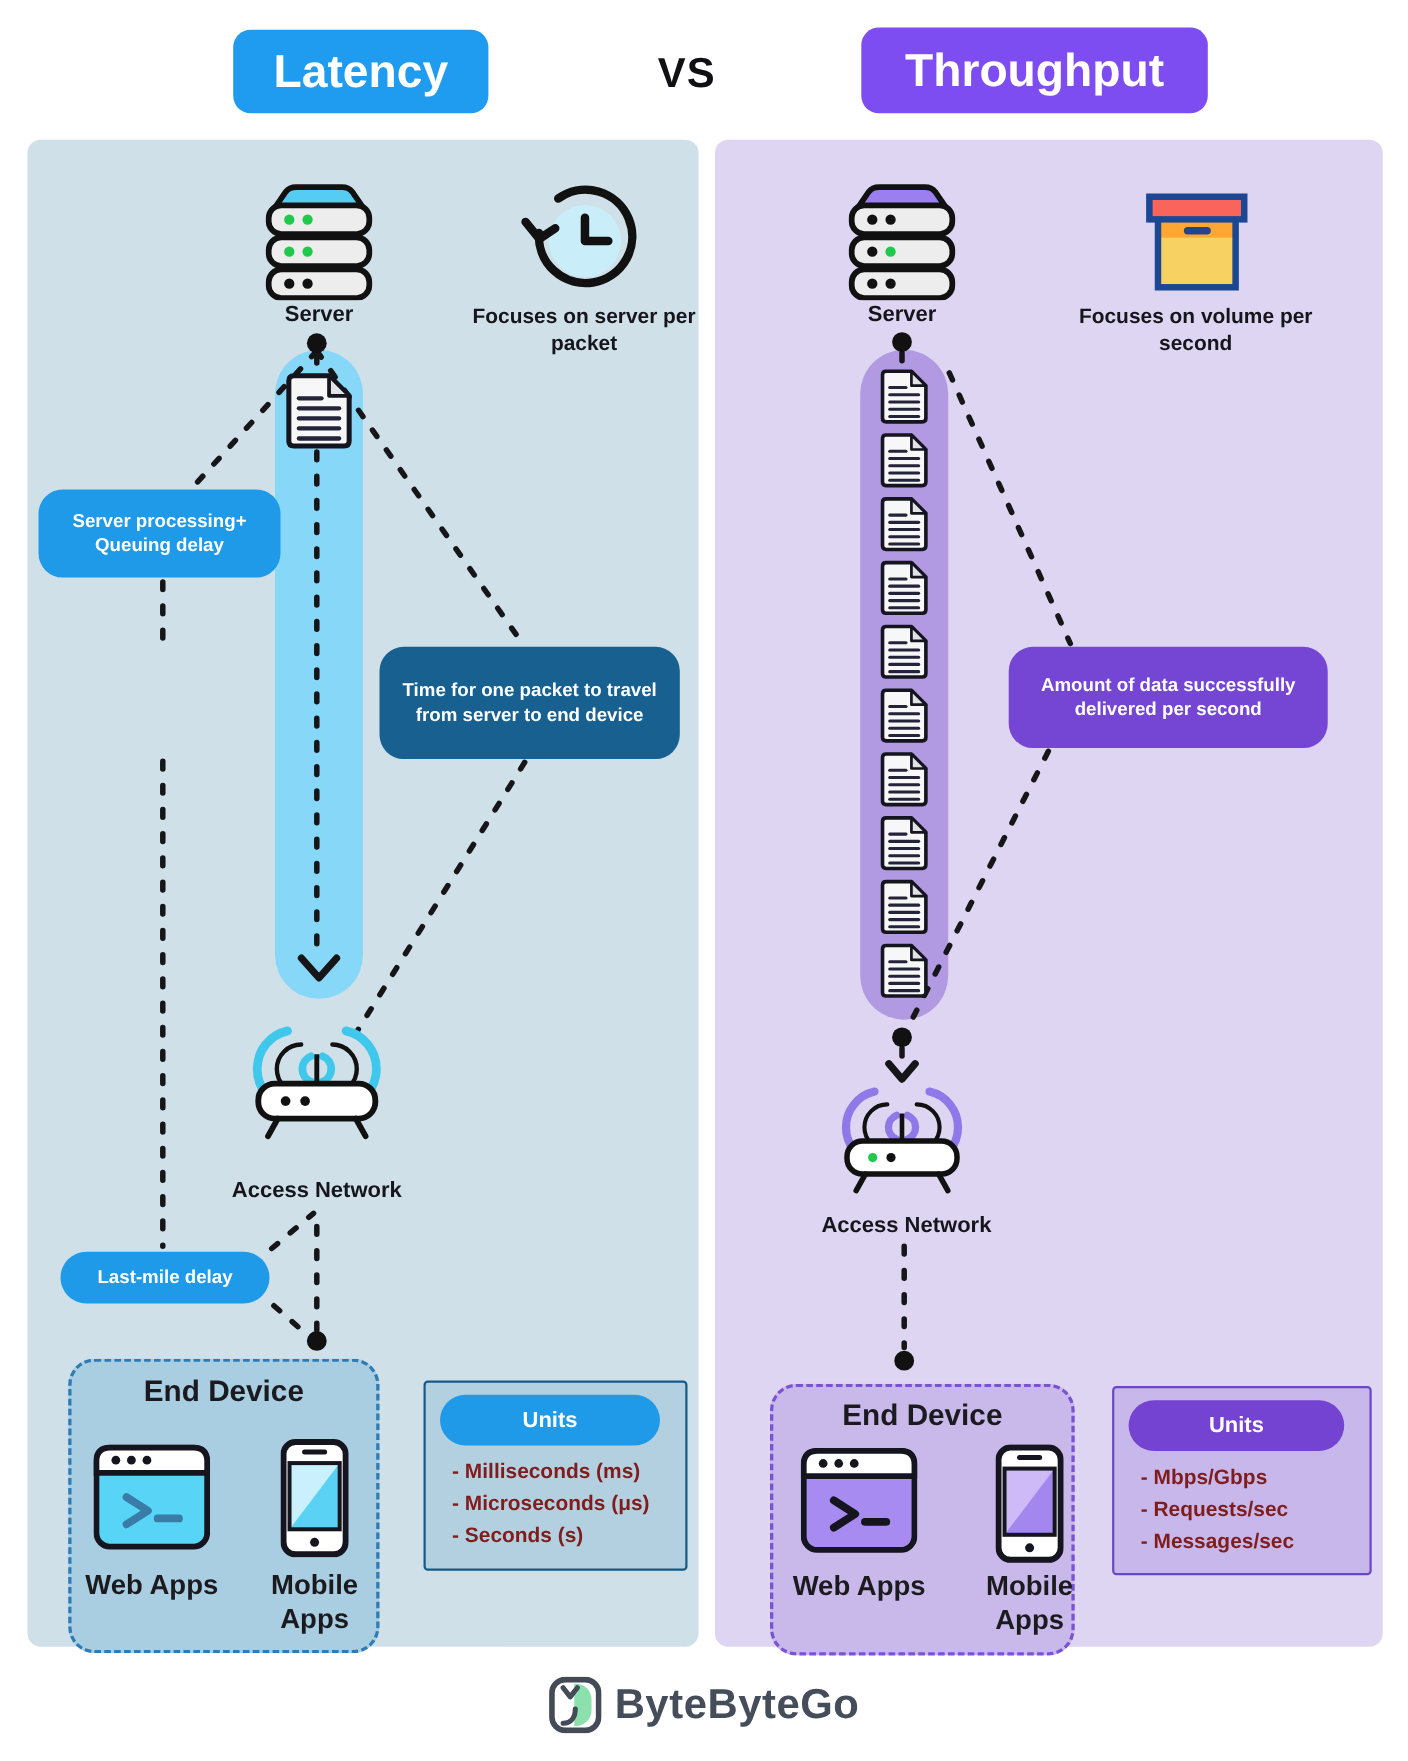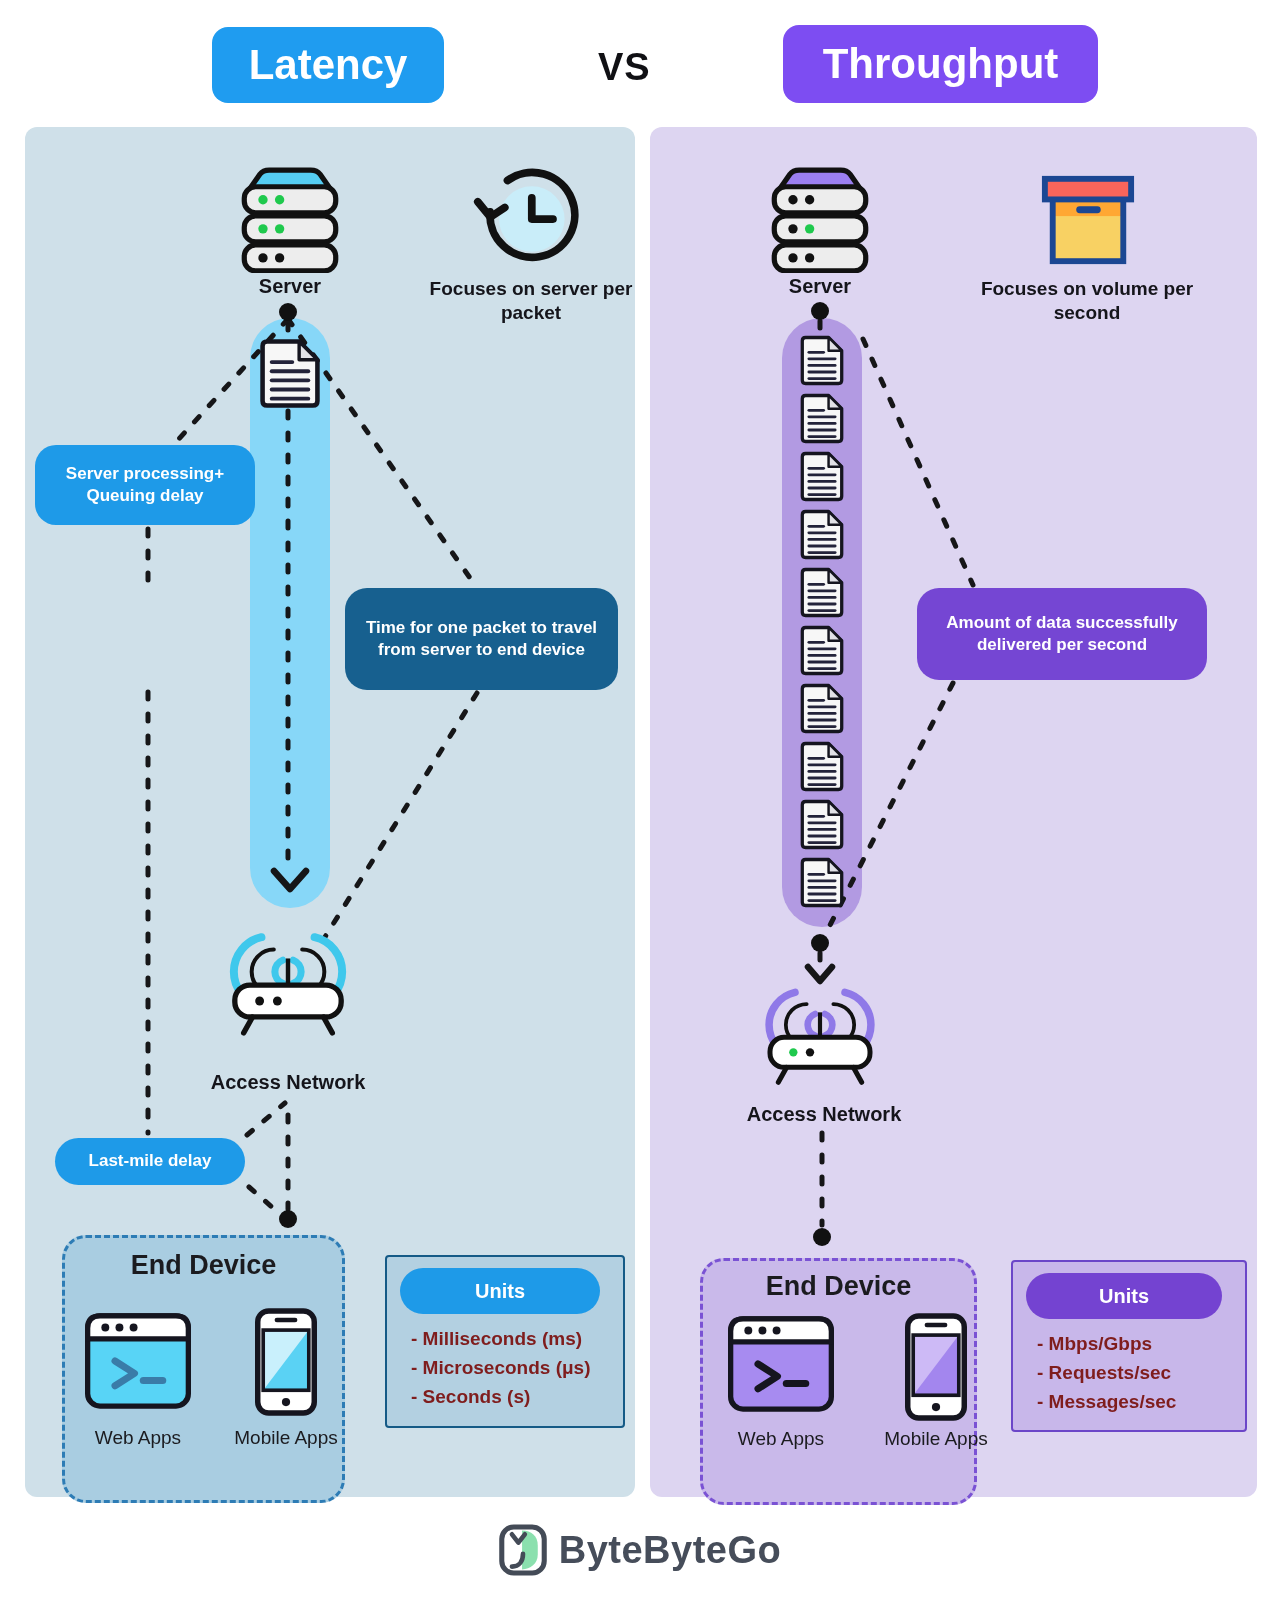--- a/index.html
+++ b/index.html
@@ -31,29 +31,29 @@
   .bar-purple{background:var(--throughput-bar);}
   .z2{z-index:2;}
   .lbl{position:absolute;font-weight:700;text-align:center;color:#15151b;z-index:2;}
   .lbl-20{font-size:20px;}
   .lbl-19{font-size:19px;line-height:1.26;}
   .callout{
     position:absolute;color:#fff;font-weight:700;font-size:17px;line-height:1.32;
     display:flex;align-items:center;justify-content:center;text-align:center;
     border-radius:22px;padding:8px 12px;z-index:2;
   }
-  .callout.blue{background:var(--latency-accent);border-radius:21px;}
+  .callout.blue{background:var(--latency-accent);}
   .callout.dark{background:var(--latency-dark);text-align:center;}
   .callout.purple{background:var(--throughput-accent);}
   .callout.pill{border-radius:26px;}
   .device-box{position:absolute;border-radius:24px;z-index:2;}
   .device-box.blue{background:var(--latency-device-bg);border:3px dashed var(--latency-border);}
   .device-box.purple{background:var(--throughput-device-bg);border:3px dashed var(--throughput-border);}
   .device-title{position:absolute;width:100%;text-align:center;font-weight:700;font-size:27px;}
-  .device-lbl{position:absolute;text-align:center;font-weight:400;font-size:19px;line-height:1.25;}
+  .device-lbl{position:absolute;text-align:center;font-weight:700;font-size:25px;line-height:1.25;}
   .units-box{position:absolute;border-radius:4px;z-index:2;padding:11px 23px 0 13px;}
   .units-box.blue{background:var(--latency-units-bg);border:2px solid #155a86;}
   .units-box.purple{background:var(--throughput-units-bg);border:2px solid #6b46c8;}
   .units-pill{
     height:46px;border-radius:23px;display:flex;align-items:center;justify-content:center;
     color:#fff;font-weight:700;font-size:20px;
   }
   .units-box.blue .units-pill{background:var(--latency-accent);}
   .units-box.purple .units-pill{background:#7443d1;}
   .units-items{margin-top:10px;padding-left:11px;}

